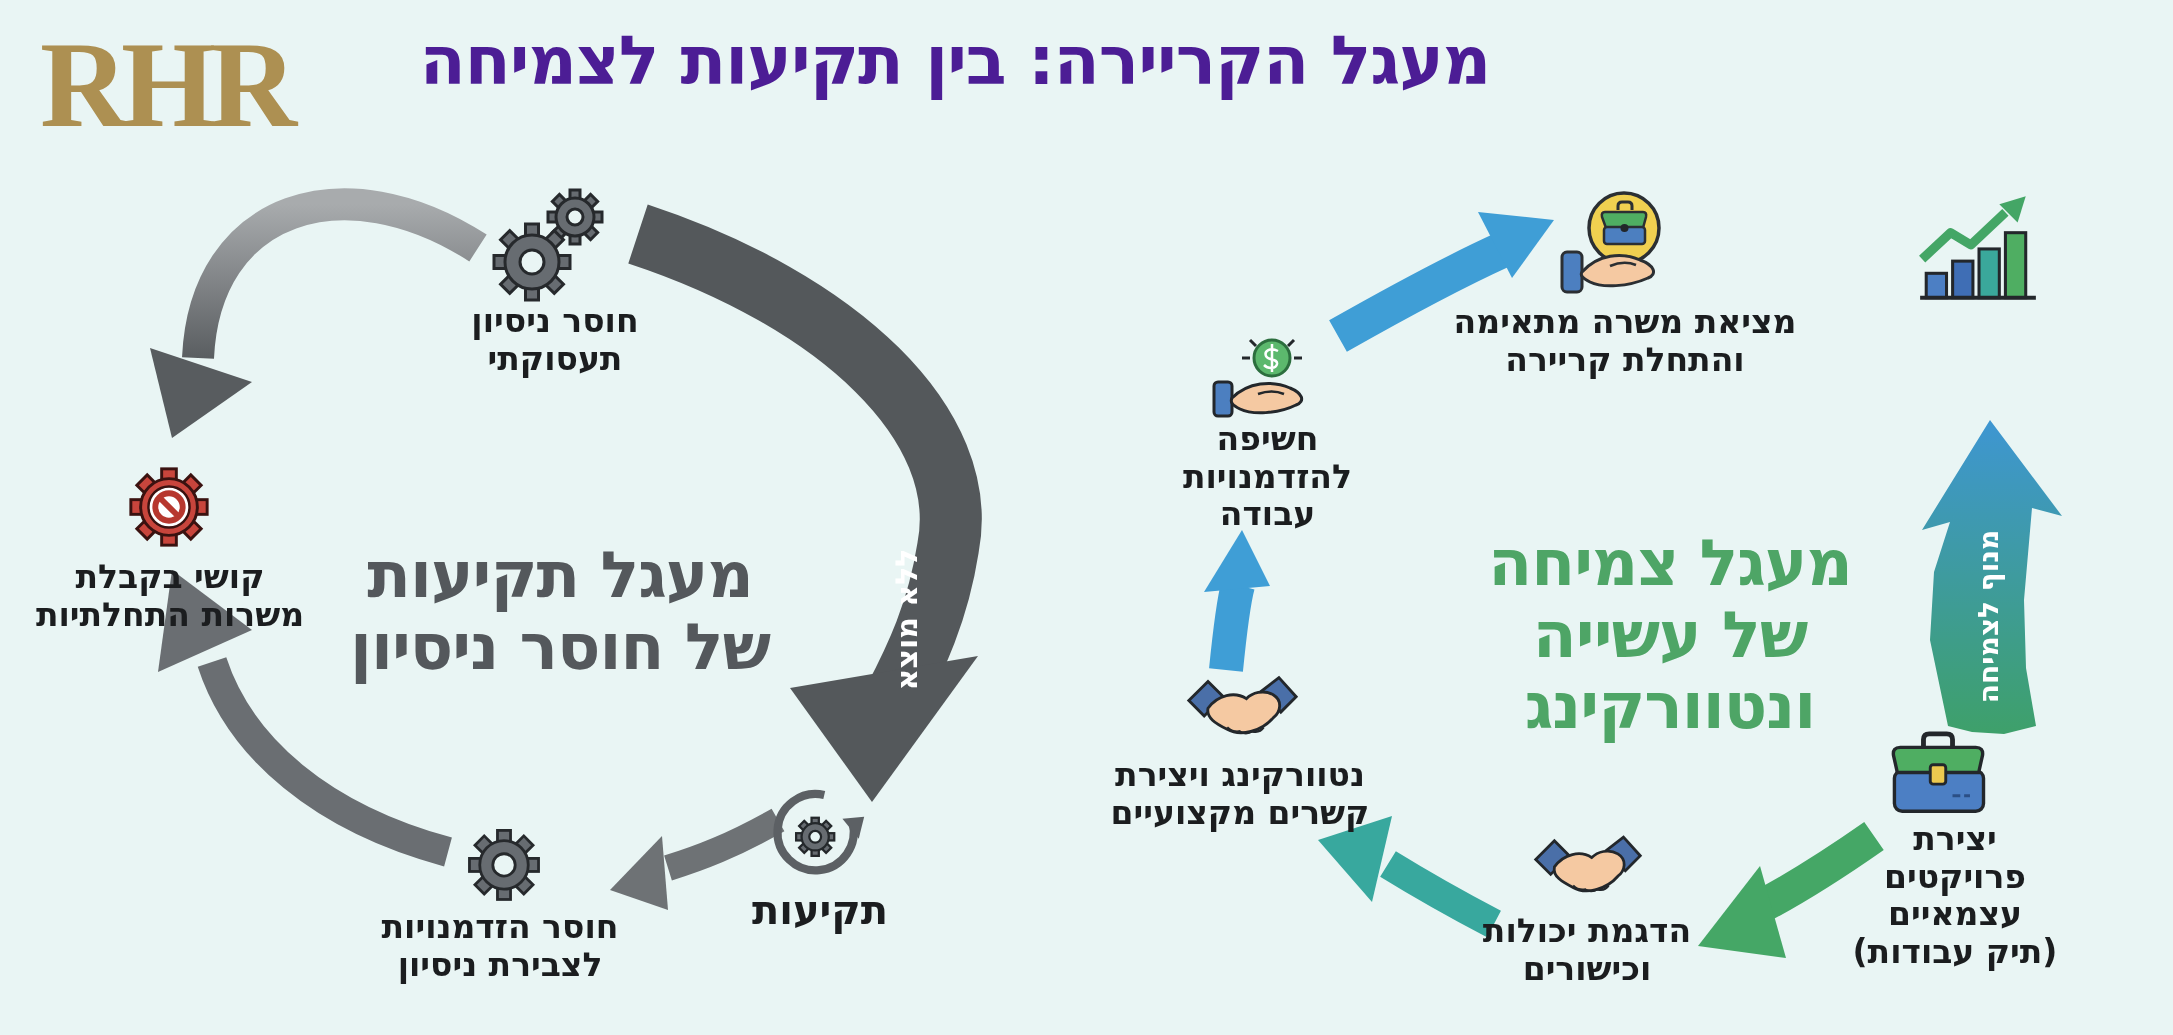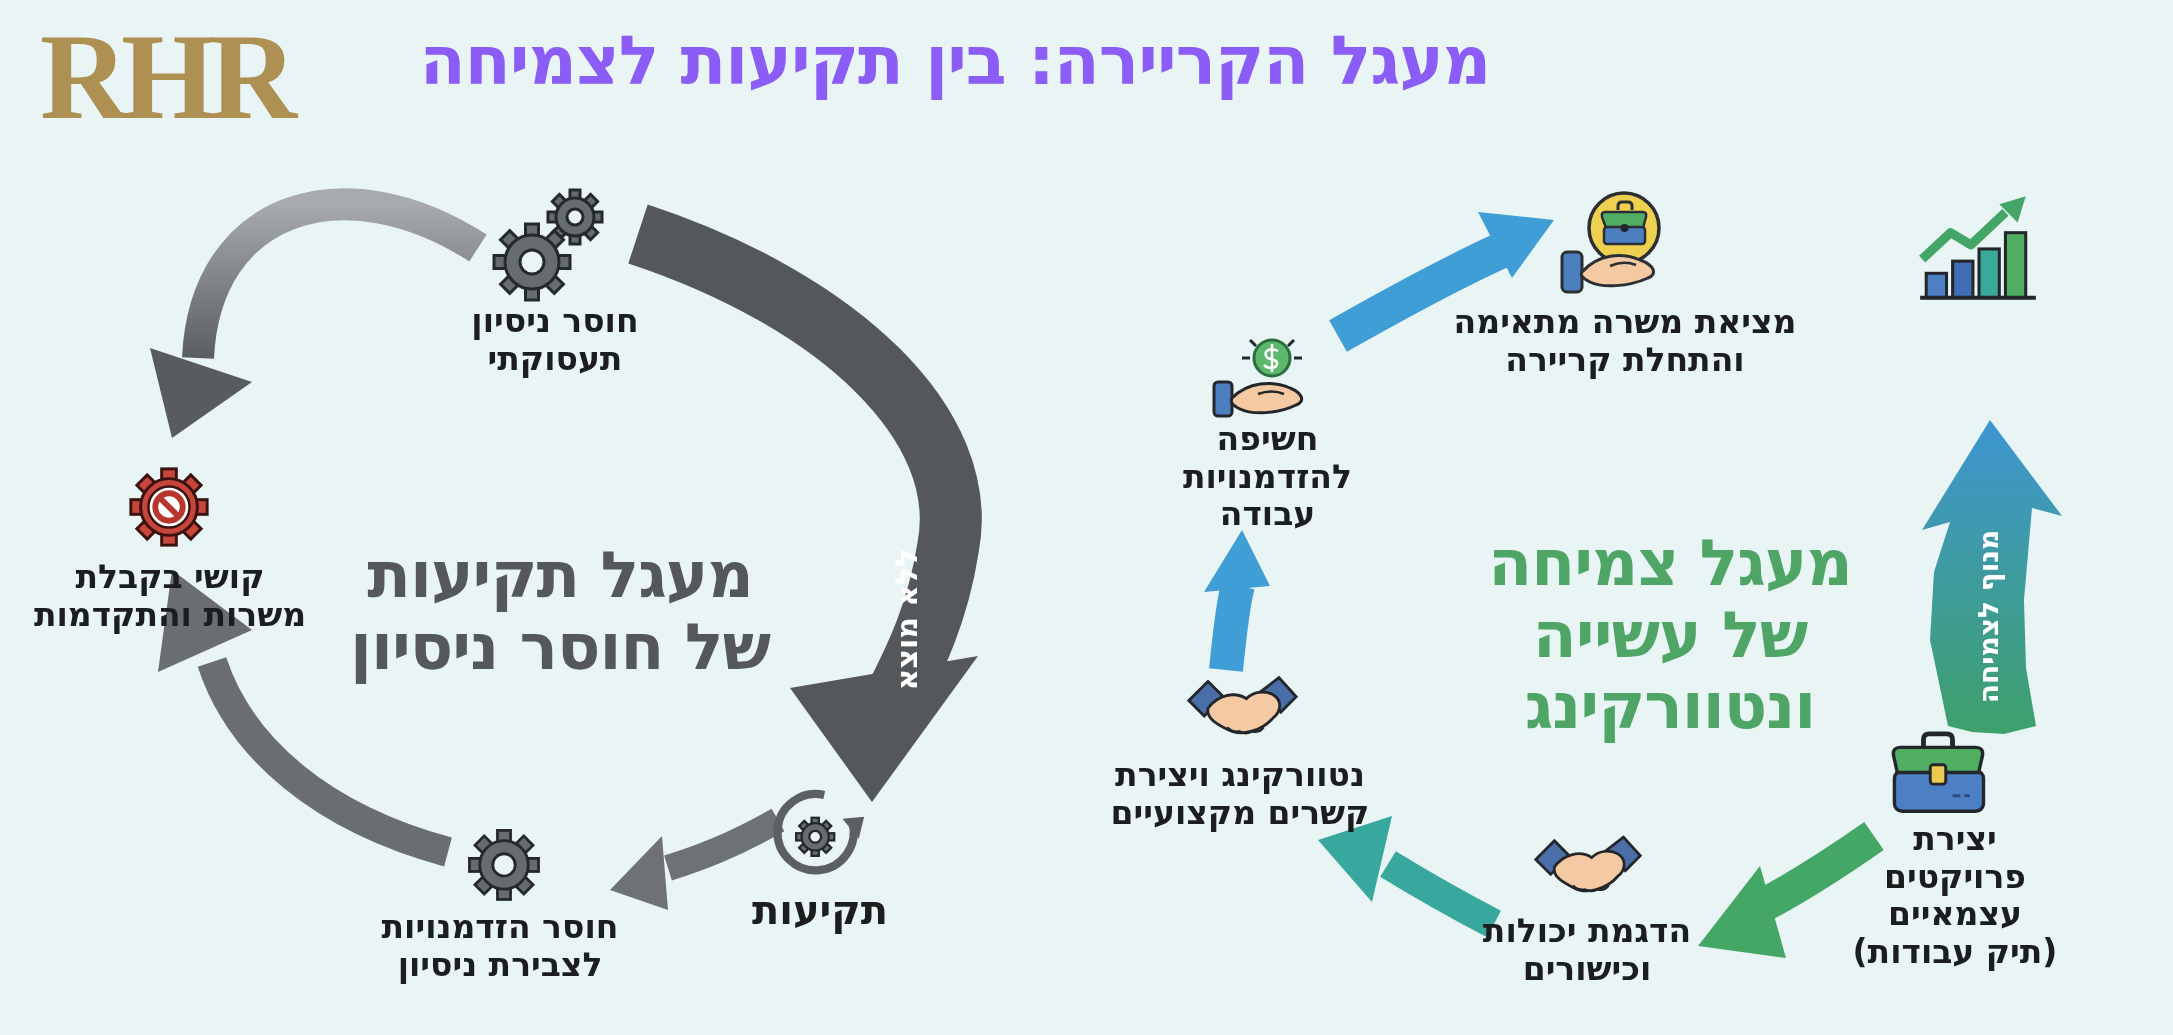--- a/index.html
+++ b/index.html
@@ -1,21 +1,21 @@
 <!DOCTYPE html>
 <html lang="he"><head>
 <meta charset="utf-8">
 <style>
   html,body{margin:0;padding:0;}
   body{font-family:"DejaVu Sans",sans-serif;background:#dfeeee;}
   .canvas{position:relative;width:2173px;height:1035px;background:#e9f5f4;overflow:hidden;}
   .abs{position:absolute;}
   .logo{font-family:"Liberation Serif","DejaVu Serif",serif;font-size:122px;font-weight:700;
-        color:#ad9052;letter-spacing:-7px;line-height:1;}
-  .title{direction:rtl;text-align:center;font-size:67px;font-weight:800;color:#8b5cf6;
+        color:#ad9052;letter-spacing:-7px;line-height:1;margin-top:8px;}
+  .title{direction:rtl;text-align:center;font-size:67px;font-weight:800;color:#4c1d95;
          margin:0;line-height:1.05;letter-spacing:-1px;}
   .node-label{direction:rtl;text-align:center;font-weight:700;font-size:33px;line-height:1.14;
               color:#1b1d1f;white-space:pre-line;}
   .node-label.big{font-size:40px;}
   .cycle-title{direction:rtl;text-align:center;font-weight:800;font-size:64px;line-height:1.12;
                white-space:pre-line;letter-spacing:-1px;}
   .cycle-title.gray{color:#54585c;}
   .cycle-title.green{color:#4ea566;}
   .arrow-label{direction:rtl;text-align:center;font-weight:700;font-size:30px;color:#ffffff;
                white-space:nowrap;transform:rotate(-90deg);}
@@ -124,21 +124,21 @@
       <rect x="42.5" y="7" width="15" height="12" transform="rotate(225 50 46)"></rect>
       <rect x="42.5" y="7" width="15" height="12" transform="rotate(270 50 46)"></rect>
       <rect x="42.5" y="7" width="15" height="12" transform="rotate(315 50 46)"></rect>
       <circle cx="50" cy="46" r="29"></circle>
     </g>
     <circle cx="50" cy="46" r="21" fill="#ffffff" stroke="#3a1210" stroke-width="2.5"></circle>
     <circle cx="50" cy="46" r="14" fill="none" stroke="#b7372e" stroke-width="6"></circle>
     <line x1="40" y1="36" x2="60" y2="56" stroke="#b7372e" stroke-width="6"></line>
   </svg>
   <div class="abs node-label" style="left:20px;top:558px;width:300px;">קושי בקבלת
-משרות והתקדמות</div>
+משרות התחלתיות</div>
 
   <div class="abs cycle-title gray" style="left:345px;top:540px;width:430px;">מעגל תקיעות
 של חוסר ניסיון</div>
 
   <div class="abs arrow-label" style="left:786px;top:602px;width:240px;">ללא מוצא</div>
 
   <svg class="abs" style="left:768px;top:786px;" width="98" height="98" viewBox="0 0 108 108">
     <path d="M 62,10 A 42,42 0 1 0 93,40" fill="none" stroke="#5c6064" stroke-width="9"></path>
     <polygon points="100,58 82,36 106,34" fill="#5c6064"></polygon>
     <g fill="#676c71" stroke="#24282b" stroke-width="2.5">

